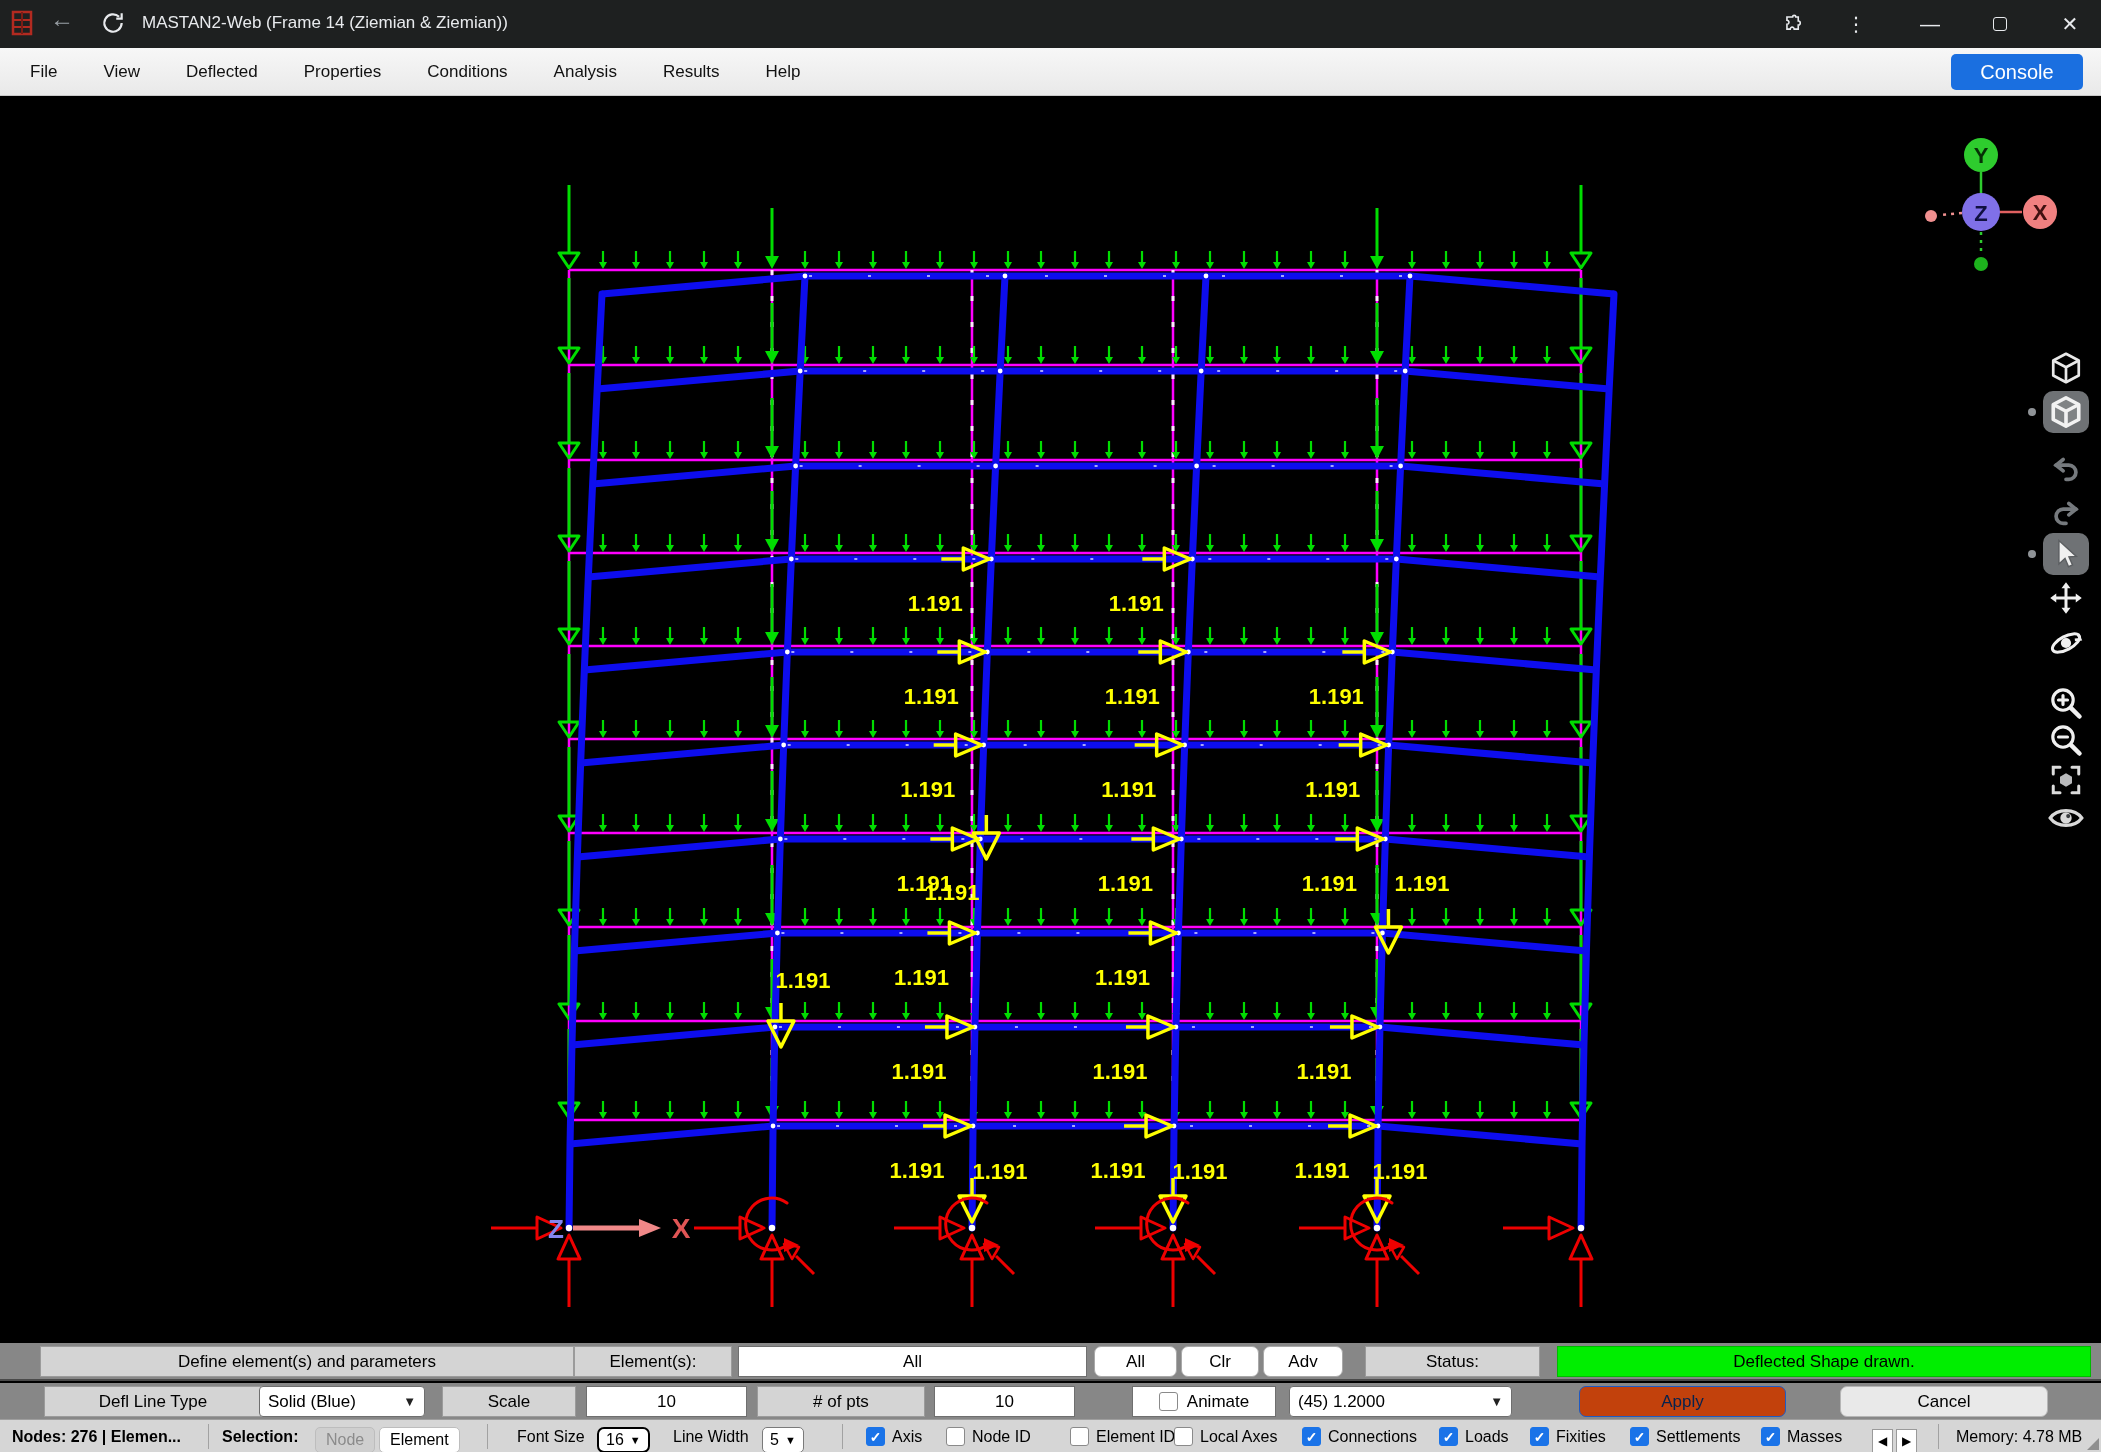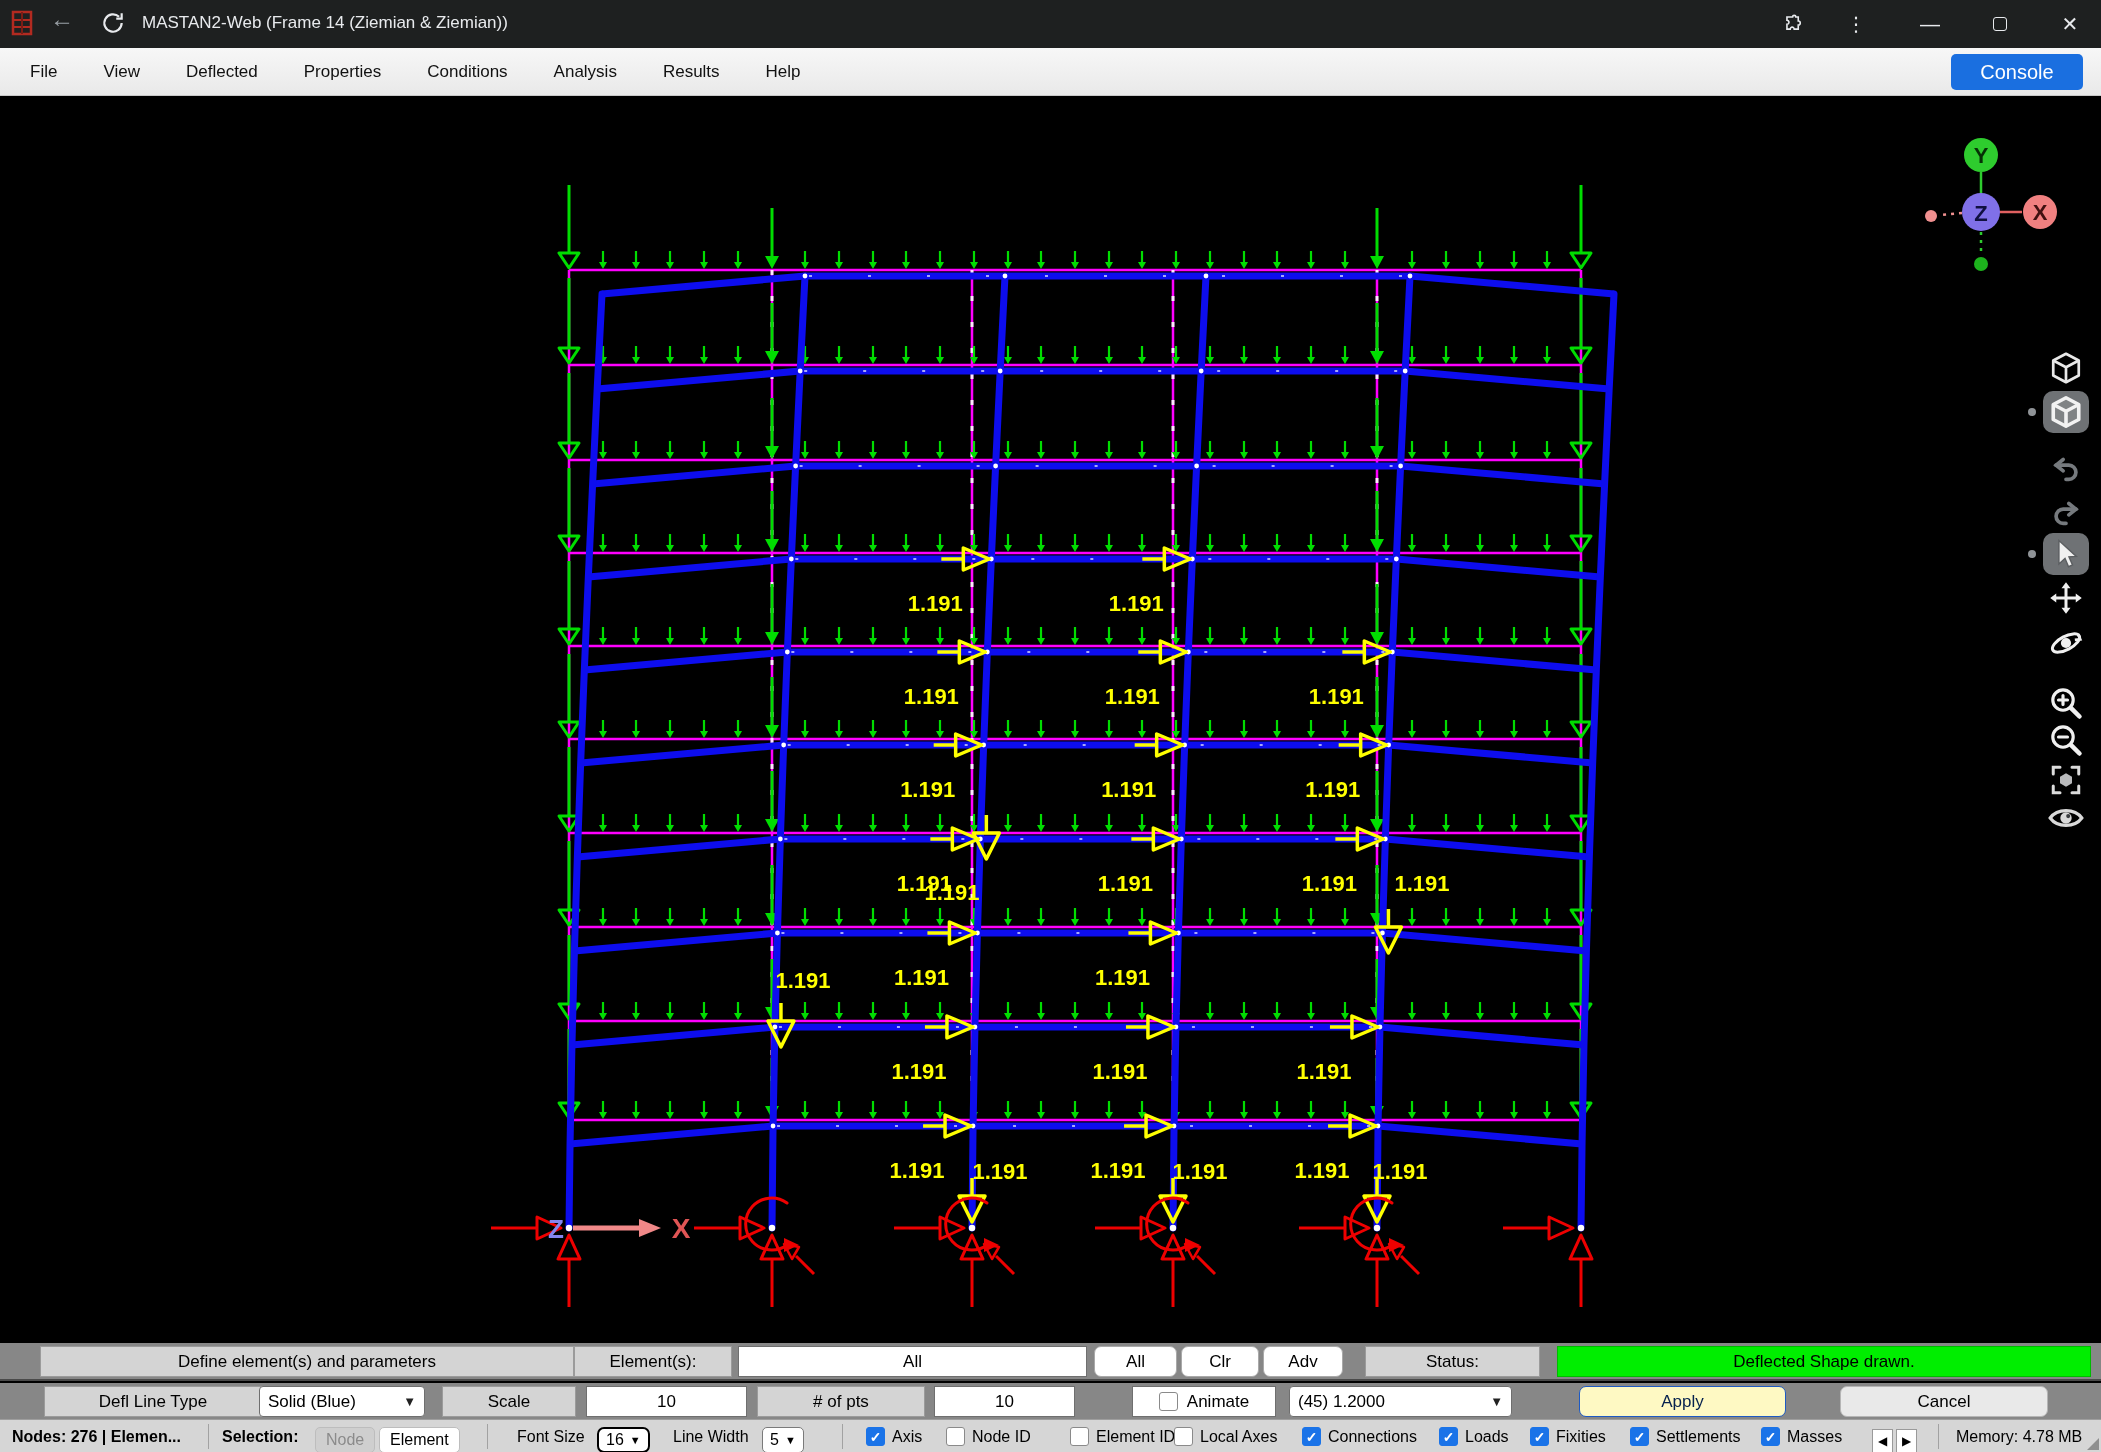--- a/index.html
+++ b/index.html
@@ -47,21 +47,21 @@
   .prow { position:absolute; left:0; width:2101px; background:#878787; }
   #prow1 { top:1343px; height:38px; border-bottom:2px solid #4a4a4a; }
   #prow2 { top:1383px; height:36px; }
   .prow .item { position:absolute; top:3px; height:31px; display:flex; align-items:center; justify-content:center; font-size:17px; color:#000; }
   .glabel { background:#d4d4d4; border:1px solid #9b9b9b; }
   .winput { background:#fff; border:1px solid #6f6f6f; }
   .wbtn { background:#fff; border:1px solid #a9a9a9; border-radius:7px; }
   .wsel { background:#fff; border:1px solid #6f6f6f; border-radius:4px; justify-content:space-between !important; padding:4px 8px; }
   .wsel .chev { font-size:13px; color:#222; }
   #status-value { background:#00ee00; border:1px solid #00bb00; }
-  #apply-btn { background:#fef9c3; border:1px solid #1d5ac4; border-radius:7px; color:#06224e; }
+  #apply-btn { background:#c2410c; border:1px solid #1d5ac4; border-radius:7px; color:#06224e; }
   #cancel-btn { background:#e9e9e9; border:1px solid #b5b5b5; border-radius:7px; }
   .cb { width:19px; height:19px; border:1.5px solid #8a8a8a; border-radius:3px; background:#fff; display:inline-flex; align-items:center; justify-content:center; }
   .cb.checked { background:#1a73e8; border-color:#1a73e8; color:#fff; font-size:14px; font-weight:bold; }
 
   
   #statusbar { position:absolute; top:1419px; left:0; width:2101px; height:33px;
     background:#d6d6d6; border-top:1px solid #9e9e9e; font-size:16px; color:#000; }
   #statusbar .sitem { position:absolute; top:0; height:33px; display:flex; align-items:center; }
   .sbold { font-weight:bold; }
   .sep { position:absolute; top:4px; width:1px; height:25px; background:#a2a2a2; }

